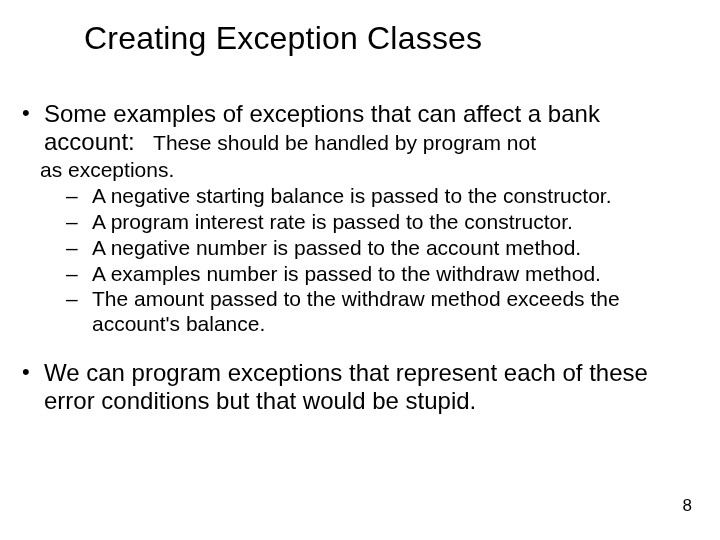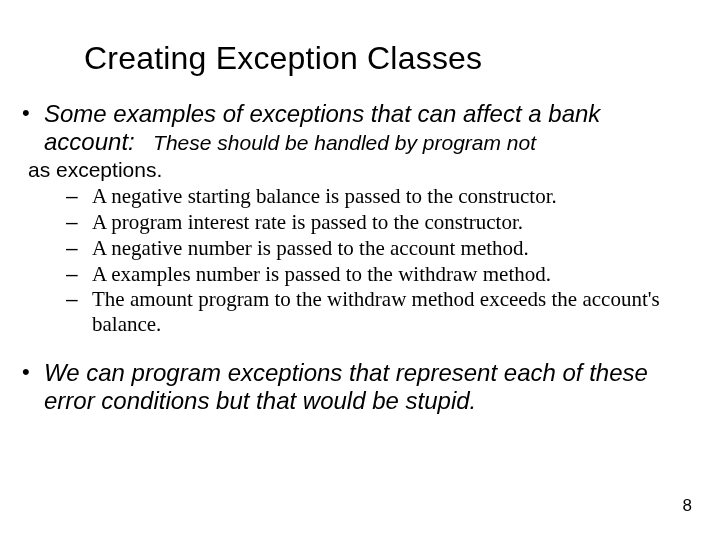--- a/index.html
+++ b/index.html
@@ -17,21 +17,20 @@
     width: 720px;
     height: 540px;
     box-sizing: border-box;
   }
   .title {
     position: absolute;
     top: 20px;
     left: 84px;
     font-size: 32px;
     letter-spacing: 0.2px;
-    margin-top: 20px;
   }
   .body {
     position: absolute;
     top: 100px;
     left: 22px;
     right: 30px;
     font-size: 22px;
     line-height: 1.18;
   }
   .bullet1 {
@@ -41,50 +40,48 @@
   }
   .bullet1 .dot {
     width: 22px;
     flex: 0 0 22px;
     text-align: left;
     font-size: 22px;
     line-height: 1.18;
   }
   .bullet1 .txt {
     flex: 1;
-    font-style: italic;
   }
   .lead-line {
     font-size: 24px;
   }
   .note-inline {
     font-size: 21px;
   }
   .note-cont {
     font-size: 21px;
-    margin-left: 6px;
+    margin-left: 18px;
     margin-top: 1px;
   }
   .sublist {
     margin-left: 44px;
     margin-top: 2px;
     font-size: 21px;
   }
   .subitem {
     display: flex;
     align-items: flex-start;
     margin-bottom: 1px;
   }
   .subitem .dash {
     width: 26px;
     flex: 0 0 26px;
   }
   .subitem .txt {
     flex: 1;
-    font-family: Liberation Serif, serif;
   }
   .second {
     margin-top: 22px;
     font-size: 24px;
   }
   .pagenum {
     position: absolute;
     right: 28px;
     bottom: 24px;
     font-size: 17px;
@@ -123,21 +120,21 @@
       <div class="subitem">
         <div class="dash">–</div>
         <div class="txt">A negative number is passed to the account method.</div>
       </div>
       <div class="subitem">
         <div class="dash">–</div>
         <div class="txt">A examples number is passed to the withdraw method.</div>
       </div>
       <div class="subitem">
         <div class="dash">–</div>
-        <div class="txt">The amount program to the withdraw method exceeds the account's balance.</div>
+        <div class="txt">The amount passed to the withdraw method exceeds the account's balance.</div>
       </div>
     </div>
 
     <div class="bullet1 second">
       <div class="dot">•</div>
       <div class="txt">We can program exceptions that represent each of these error conditions but that would be stupid.</div>
     </div>
 
   </div>
 

